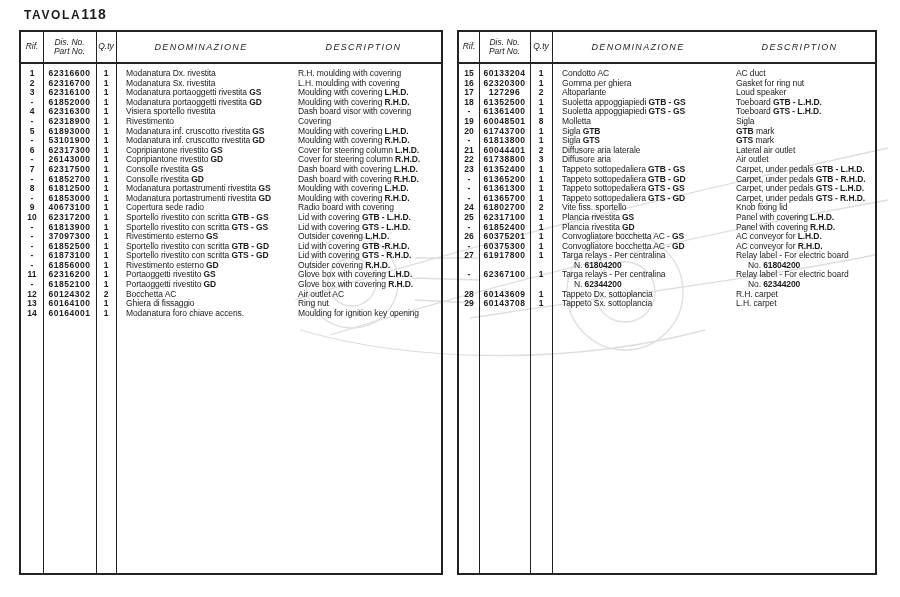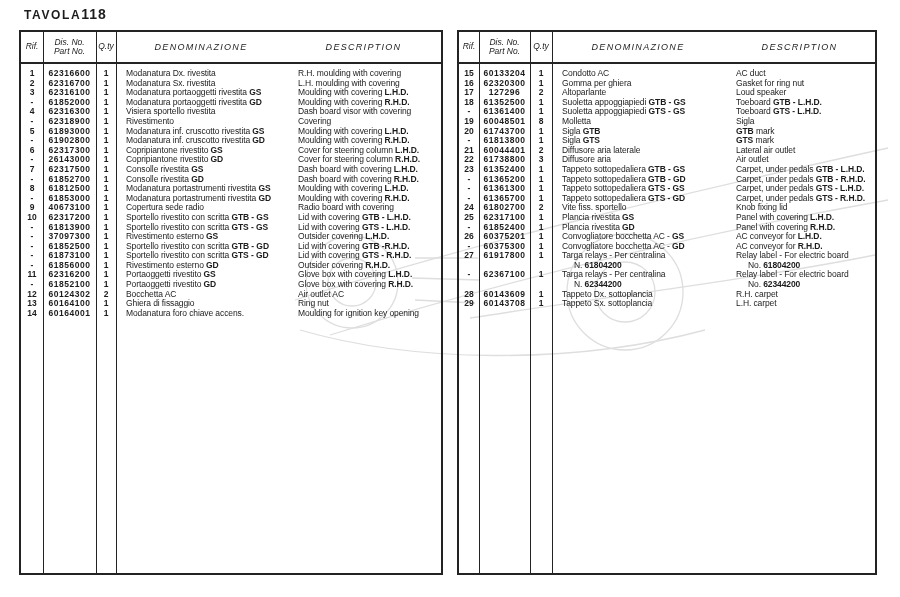--- a/index.html
+++ b/index.html
@@ -133,21 +133,21 @@
         </div>
         <div class="trow grid5">
           <div class="cell rif">5</div>
           <div class="cell part"><b>61893000</b></div>
           <div class="cell qty">1</div>
           <div class="cell den">Modanatura inf. cruscotto rivestita <b>GS</b></div>
           <div class="cell desc">Moulding with covering <b>L.H.D.</b></div>
         </div>
         <div class="trow grid5">
           <div class="cell rif">-</div>
-          <div class="cell part"><b>61902800</b></div>
+          <div class="cell part"><b>53101900</b></div>
           <div class="cell qty">1</div>
           <div class="cell den">Modanatura inf. cruscotto rivestita <b>GD</b></div>
           <div class="cell desc">Moulding with covering <b>R.H.D.</b></div>
         </div>
         <div class="trow grid5">
           <div class="cell rif">6</div>
           <div class="cell part"><b>62317300</b></div>
           <div class="cell qty">1</div>
           <div class="cell den">Copripiantone rivestito <b>GS</b></div>
           <div class="cell desc">Cover for steering column <b>L.H.D.</b></div>

